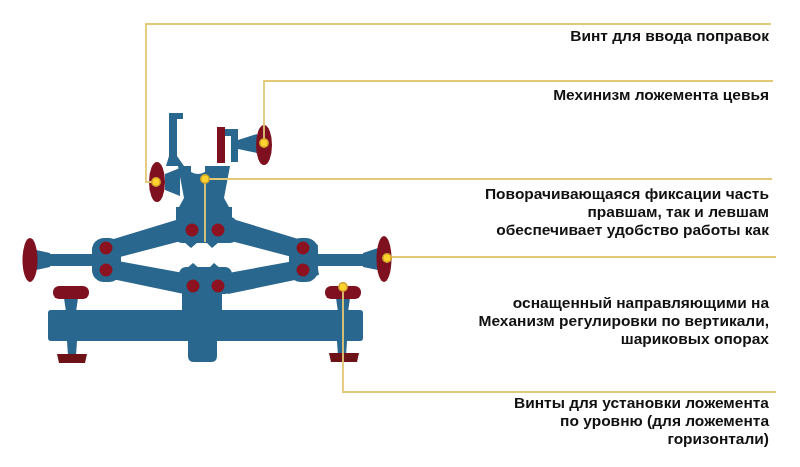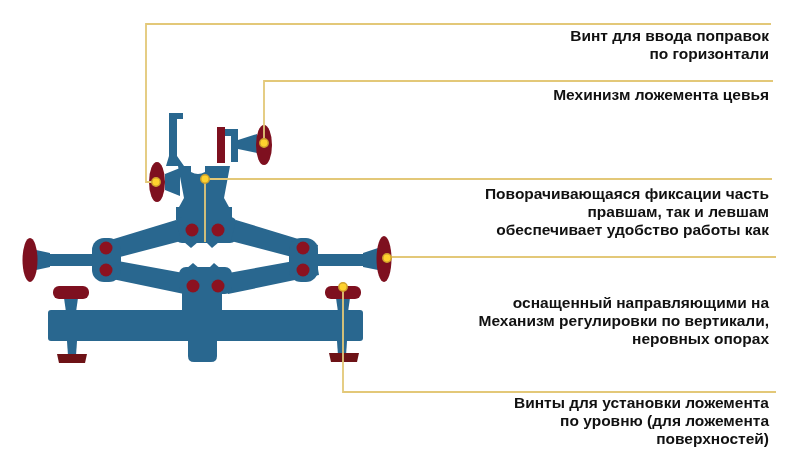--- a/index.html
+++ b/index.html
@@ -118,38 +118,37 @@
         <circle cx="264" cy="143" r="4.2"></circle>
         <circle cx="205" cy="179" r="4.2"></circle>
         <circle cx="387" cy="258" r="4.2"></circle>
         <circle cx="343" cy="287" r="4.2"></circle>
       </g>
     </g>
   </svg>
 
   <div class="callout" style="top:27px">
     <div>Винт для ввода поправок</div>
-    <div>по горизонтали</div>
   </div>
 
   <div class="callout" style="top:86px">
     <div>Мехинизм ложемента цевья</div>
   </div>
 
   <div class="callout" style="top:185px">
     <div>Поворачивающаяся фиксации часть</div>
     <div>правшам, так и левшам</div>
     <div>обеспечивает удобство работы как</div>
   </div>
 
   <div class="callout" style="top:294px">
     <div>оснащенный направляющими на</div>
     <div>Механизм регулировки по вертикали,</div>
-    <div>неровных опорах</div>
+    <div>шариковых опорах</div>
   </div>
 
   <div class="callout" style="top:394px">
     <div>Винты для установки ложемента</div>
     <div>по уровню (для ложемента</div>
-    <div>поверхностей)</div>
+    <div>горизонтали)</div>
   </div>
 
 </div>
 
 </body></html>

